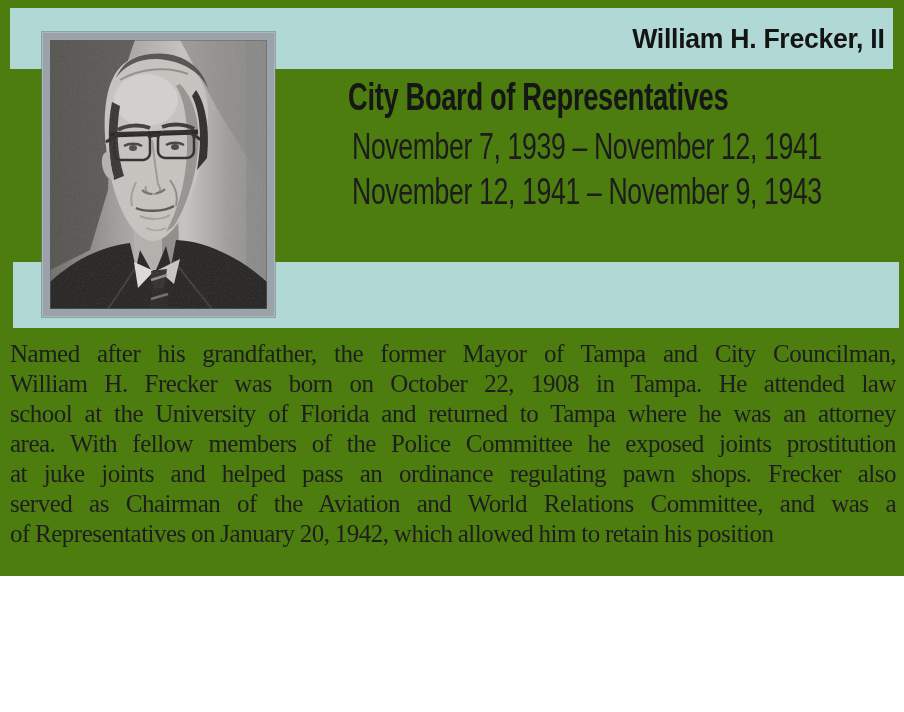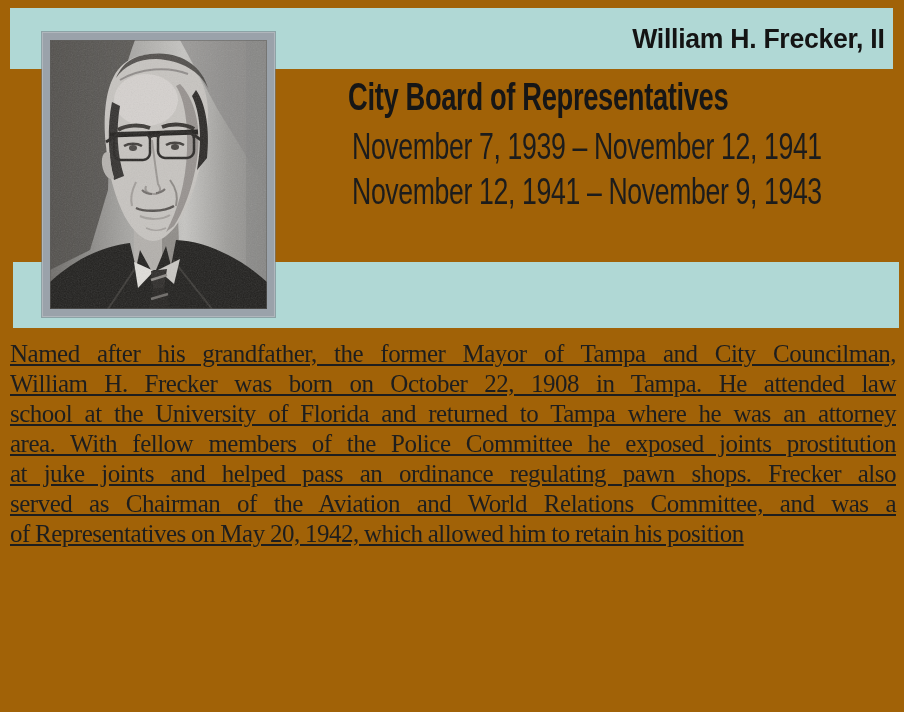--- a/index.html
+++ b/index.html
@@ -1,17 +1,17 @@
 <!DOCTYPE html>
 <html><head>
 <meta charset="utf-8">
 <style>
   html,body{margin:0;padding:0;background:#ffffff;}
   .page{
-    position:relative;width:904px;height:712px;background:#a16207;
+    position:relative;width:904px;height:576px;background:#4d7c0f;
     overflow:hidden;font-family:"Liberation Sans",sans-serif;
   }
   .band{position:absolute;background:#b0d8d5;}
   .band-top{left:10px;top:8px;width:883px;height:61px;}
   .band-bottom{left:13px;top:262px;width:886px;height:66px;}
   .person-name{
     position:absolute;right:9px;top:0;height:61px;line-height:61px;
     font-size:28px;font-weight:bold;color:#141414;white-space:nowrap;
     transform:scaleX(0.95);transform-origin:100% 50%;
     letter-spacing:-0.3px;
@@ -37,21 +37,21 @@
   }
   .bio{
     position:absolute;left:10px;top:339px;width:886px;
     font-family:"Liberation Serif","DejaVu Serif",serif;
     font-size:25px;line-height:30px;color:#1e1e1e;
     letter-spacing:-0.5px;word-spacing:-0.5px;
   }
   .bio-line{
     text-align:justify;
     text-align-last:justify;
-    height:30px;overflow:visible;white-space:normal;text-decoration:underline;
+    height:30px;overflow:visible;white-space:normal;
   }
   .bio-line:last-child{text-align-last:left;}
 </style>
 </head>
 <body>
 
 <div class="page">
 
   <div class="band band-top">
     <div class="person-name">William H. Frecker, II</div>
@@ -158,16 +158,16 @@
     </div>
   </div>
 
   <div class="bio">
     <div class="bio-line">Named after his grandfather, the former Mayor of Tampa and City Councilman,</div>
     <div class="bio-line">William H. Frecker was born on October 22, 1908 in Tampa. He attended law</div>
     <div class="bio-line">school at the University of Florida and returned to Tampa where he was an attorney</div>
     <div class="bio-line">area. With fellow members of the Police Committee he exposed joints prostitution</div>
     <div class="bio-line">at juke joints and helped pass an ordinance regulating pawn shops. Frecker also</div>
     <div class="bio-line">served as Chairman of the Aviation and World Relations Committee, and was a</div>
-    <div class="bio-line">of Representatives on May 20, 1942, which allowed him to retain his position</div>
+    <div class="bio-line">of Representatives on January 20, 1942, which allowed him to retain his position</div>
   </div>
 
 </div>
 
 </body></html>

